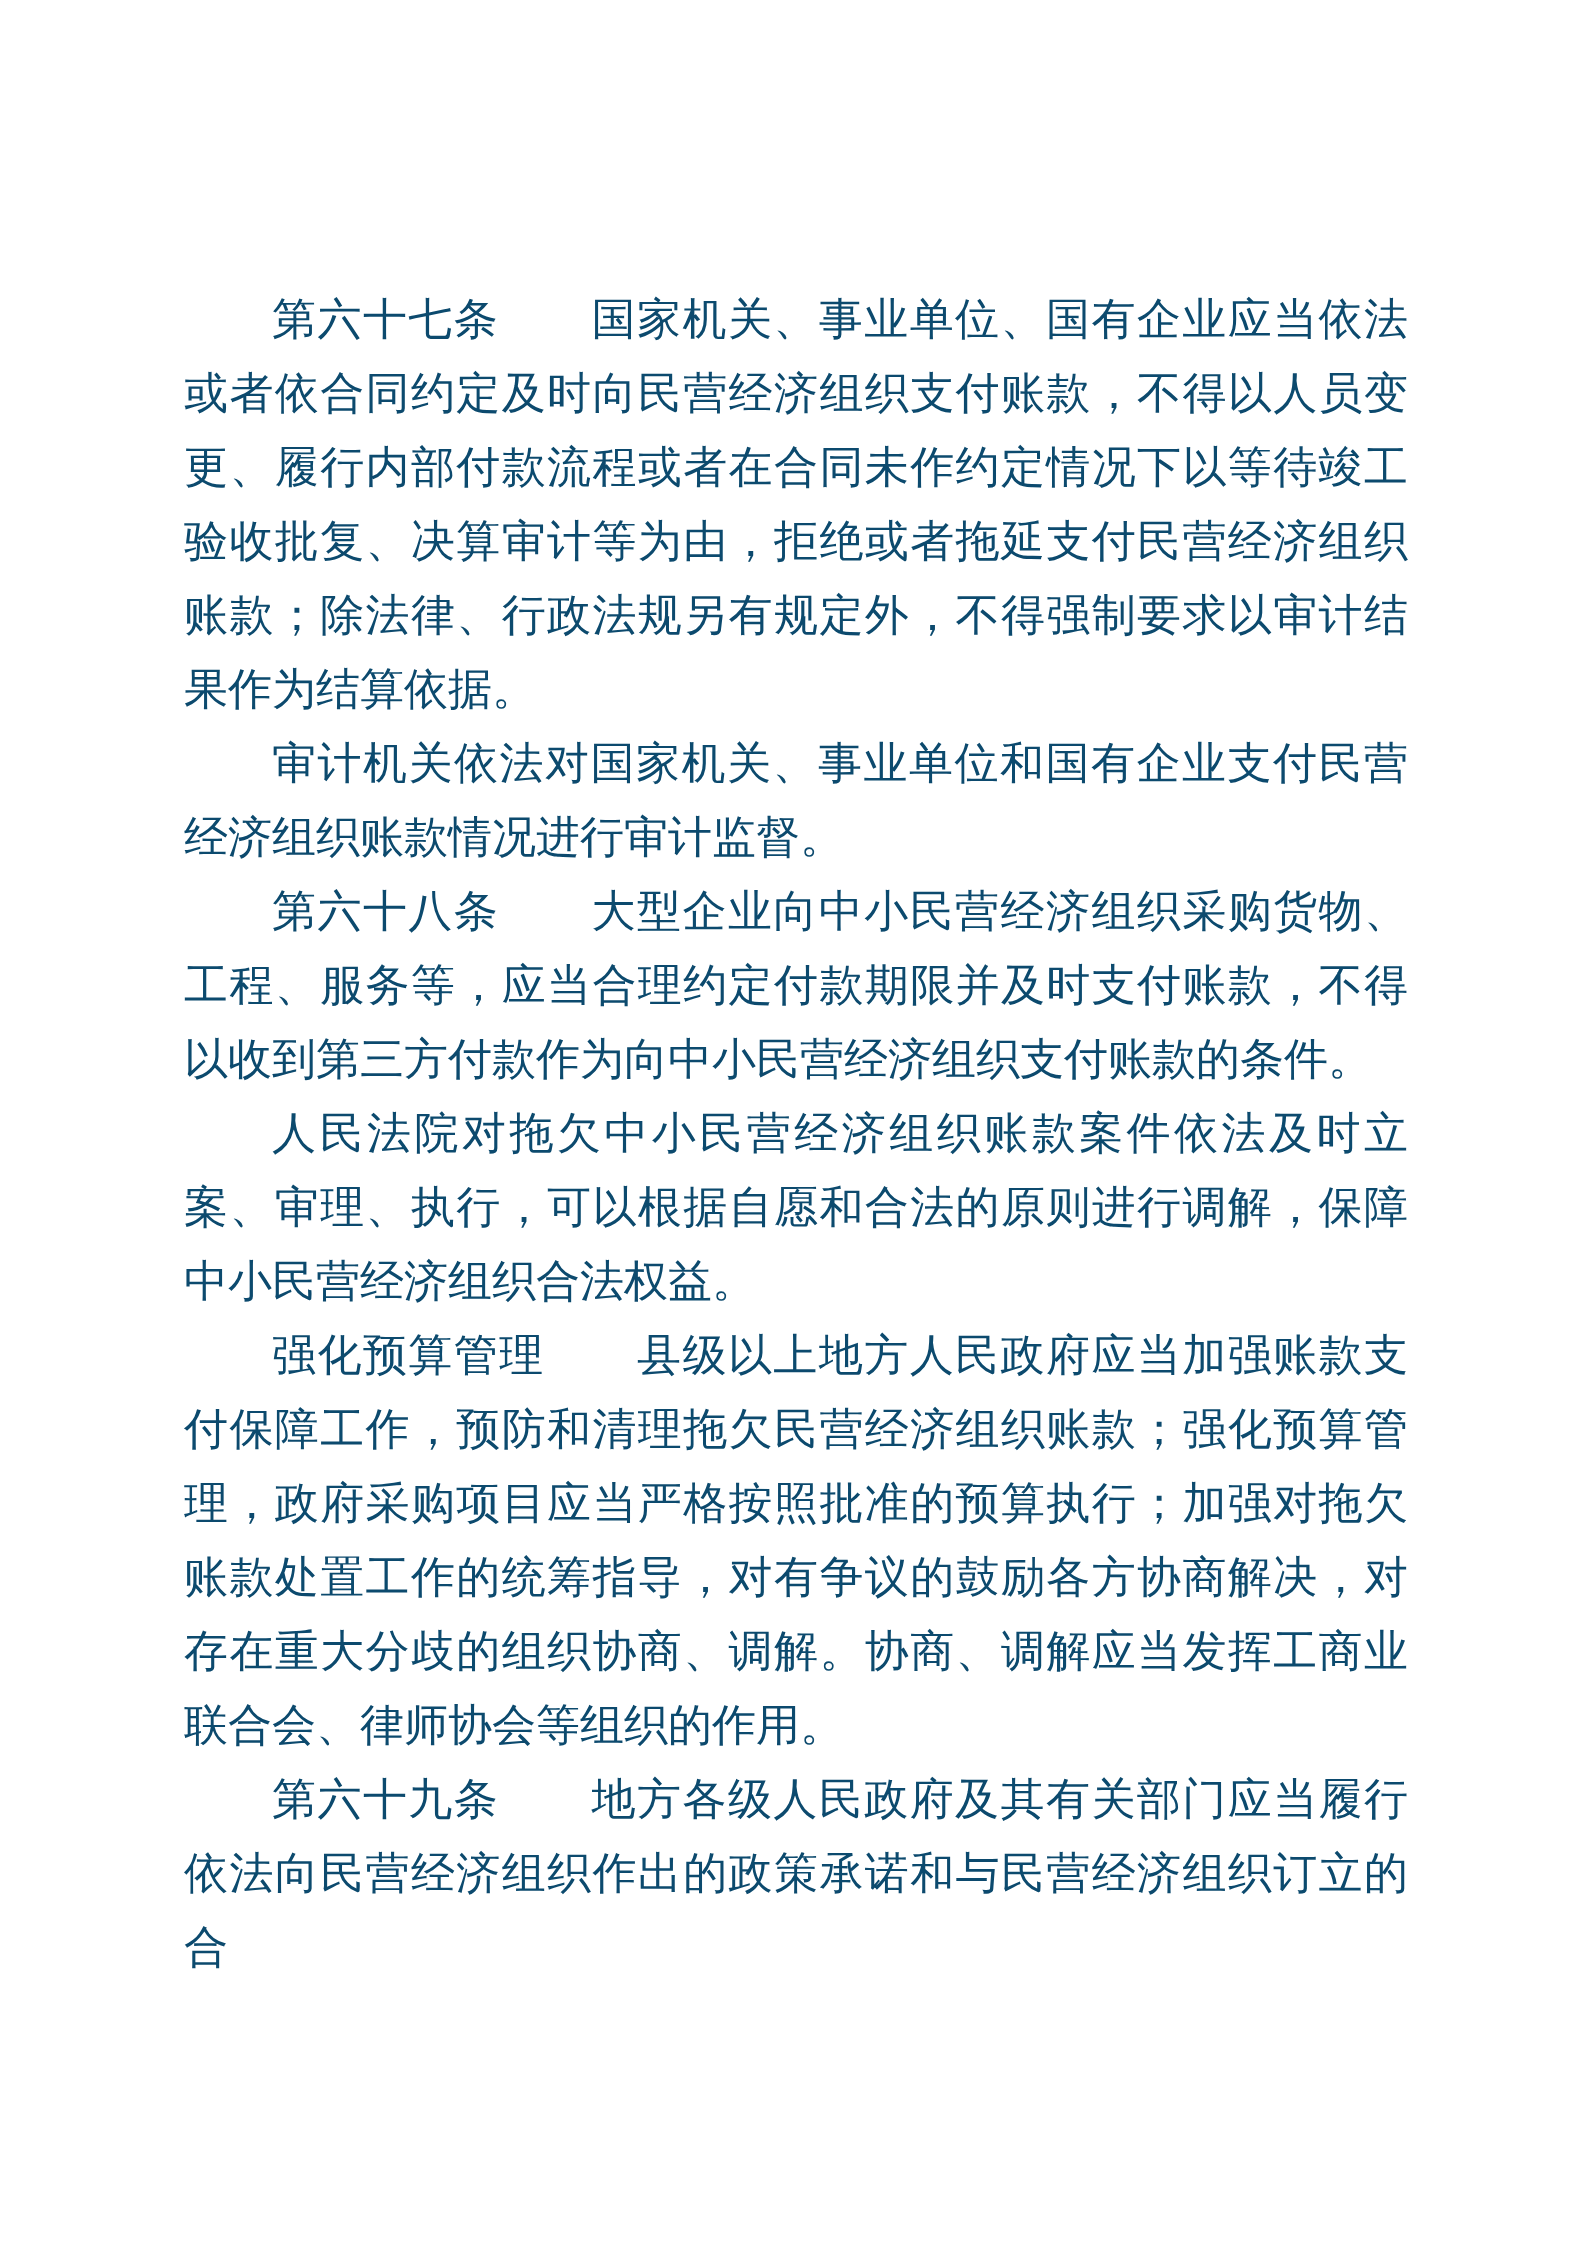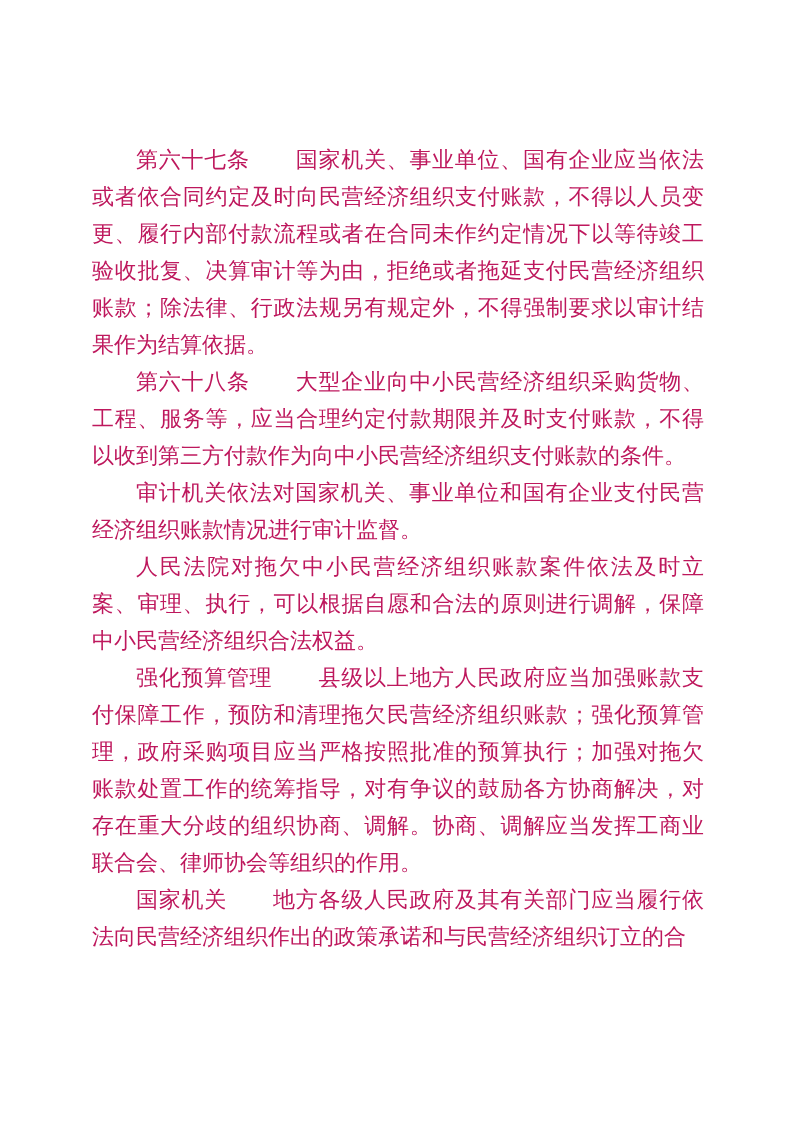--- a/index.html
+++ b/index.html
@@ -19,21 +19,21 @@
     background: #ffffff;
   }
   .text-block {
     position: absolute;
     left: 92px;
     top: 141px;
     width: 612px;
     font-family: "Liberation Serif", "DejaVu Serif", serif;
     font-size: 22px;
     line-height: 37px;
-    color: #be185d;
+    color: #0c4a6e;
     text-align: justify;
     text-justify: inter-ideograph;
   }
   .para {
     margin: 0;
     padding: 0;
     text-indent: 2em;
     word-break: break-all;
   }
   .article-no {
@@ -44,24 +44,24 @@
   }
 </style>
 </head>
 <body>
 
 <div class="page">
   <div class="text-block">
 
     <p class="para"><span class="article-no">第六十七条</span><span>国家机关、事业单位、国有企业应当依法或者依合同约定及时向民营经济组织支付账款，不得以人员变更、履行内部付款流程或者在合同未作约定情况下以等待竣工验收批复、决算审计等为由，拒绝或者拖延支付民营经济组织账款；除法律、行政法规另有规定外，不得强制要求以审计结果作为结算依据。</span></p>
 
+    <p class="para"><span>审计机关依法对国家机关、事业单位和国有企业支付民营经济组织账款情况进行审计监督。</span></p>
+
     <p class="para"><span class="article-no">第六十八条</span><span>大型企业向中小民营经济组织采购货物、工程、服务等，应当合理约定付款期限并及时支付账款，不得以收到第三方付款作为向中小民营经济组织支付账款的条件。</span></p>
-
-    <p class="para"><span>审计机关依法对国家机关、事业单位和国有企业支付民营经济组织账款情况进行审计监督。</span></p>
 
     <p class="para"><span>人民法院对拖欠中小民营经济组织账款案件依法及时立案、审理、执行，可以根据自愿和合法的原则进行调解，保障中小民营经济组织合法权益。</span></p>
 
     <p class="para"><span class="article-no">强化预算管理</span><span>县级以上地方人民政府应当加强账款支付保障工作，预防和清理拖欠民营经济组织账款；强化预算管理，政府采购项目应当严格按照批准的预算执行；加强对拖欠账款处置工作的统筹指导，对有争议的鼓励各方协商解决，对存在重大分歧的组织协商、调解。协商、调解应当发挥工商业联合会、律师协会等组织的作用。</span></p>
 
-    <p class="para"><span class="article-no">国家机关</span><span>地方各级人民政府及其有关部门应当履行依法向民营经济组织作出的政策承诺和与民营经济组织订立的合</span></p>
+    <p class="para"><span class="article-no">第六十九条</span><span>地方各级人民政府及其有关部门应当履行依法向民营经济组织作出的政策承诺和与民营经济组织订立的合</span></p>
 
   </div>
 </div>
 
 </body></html>

